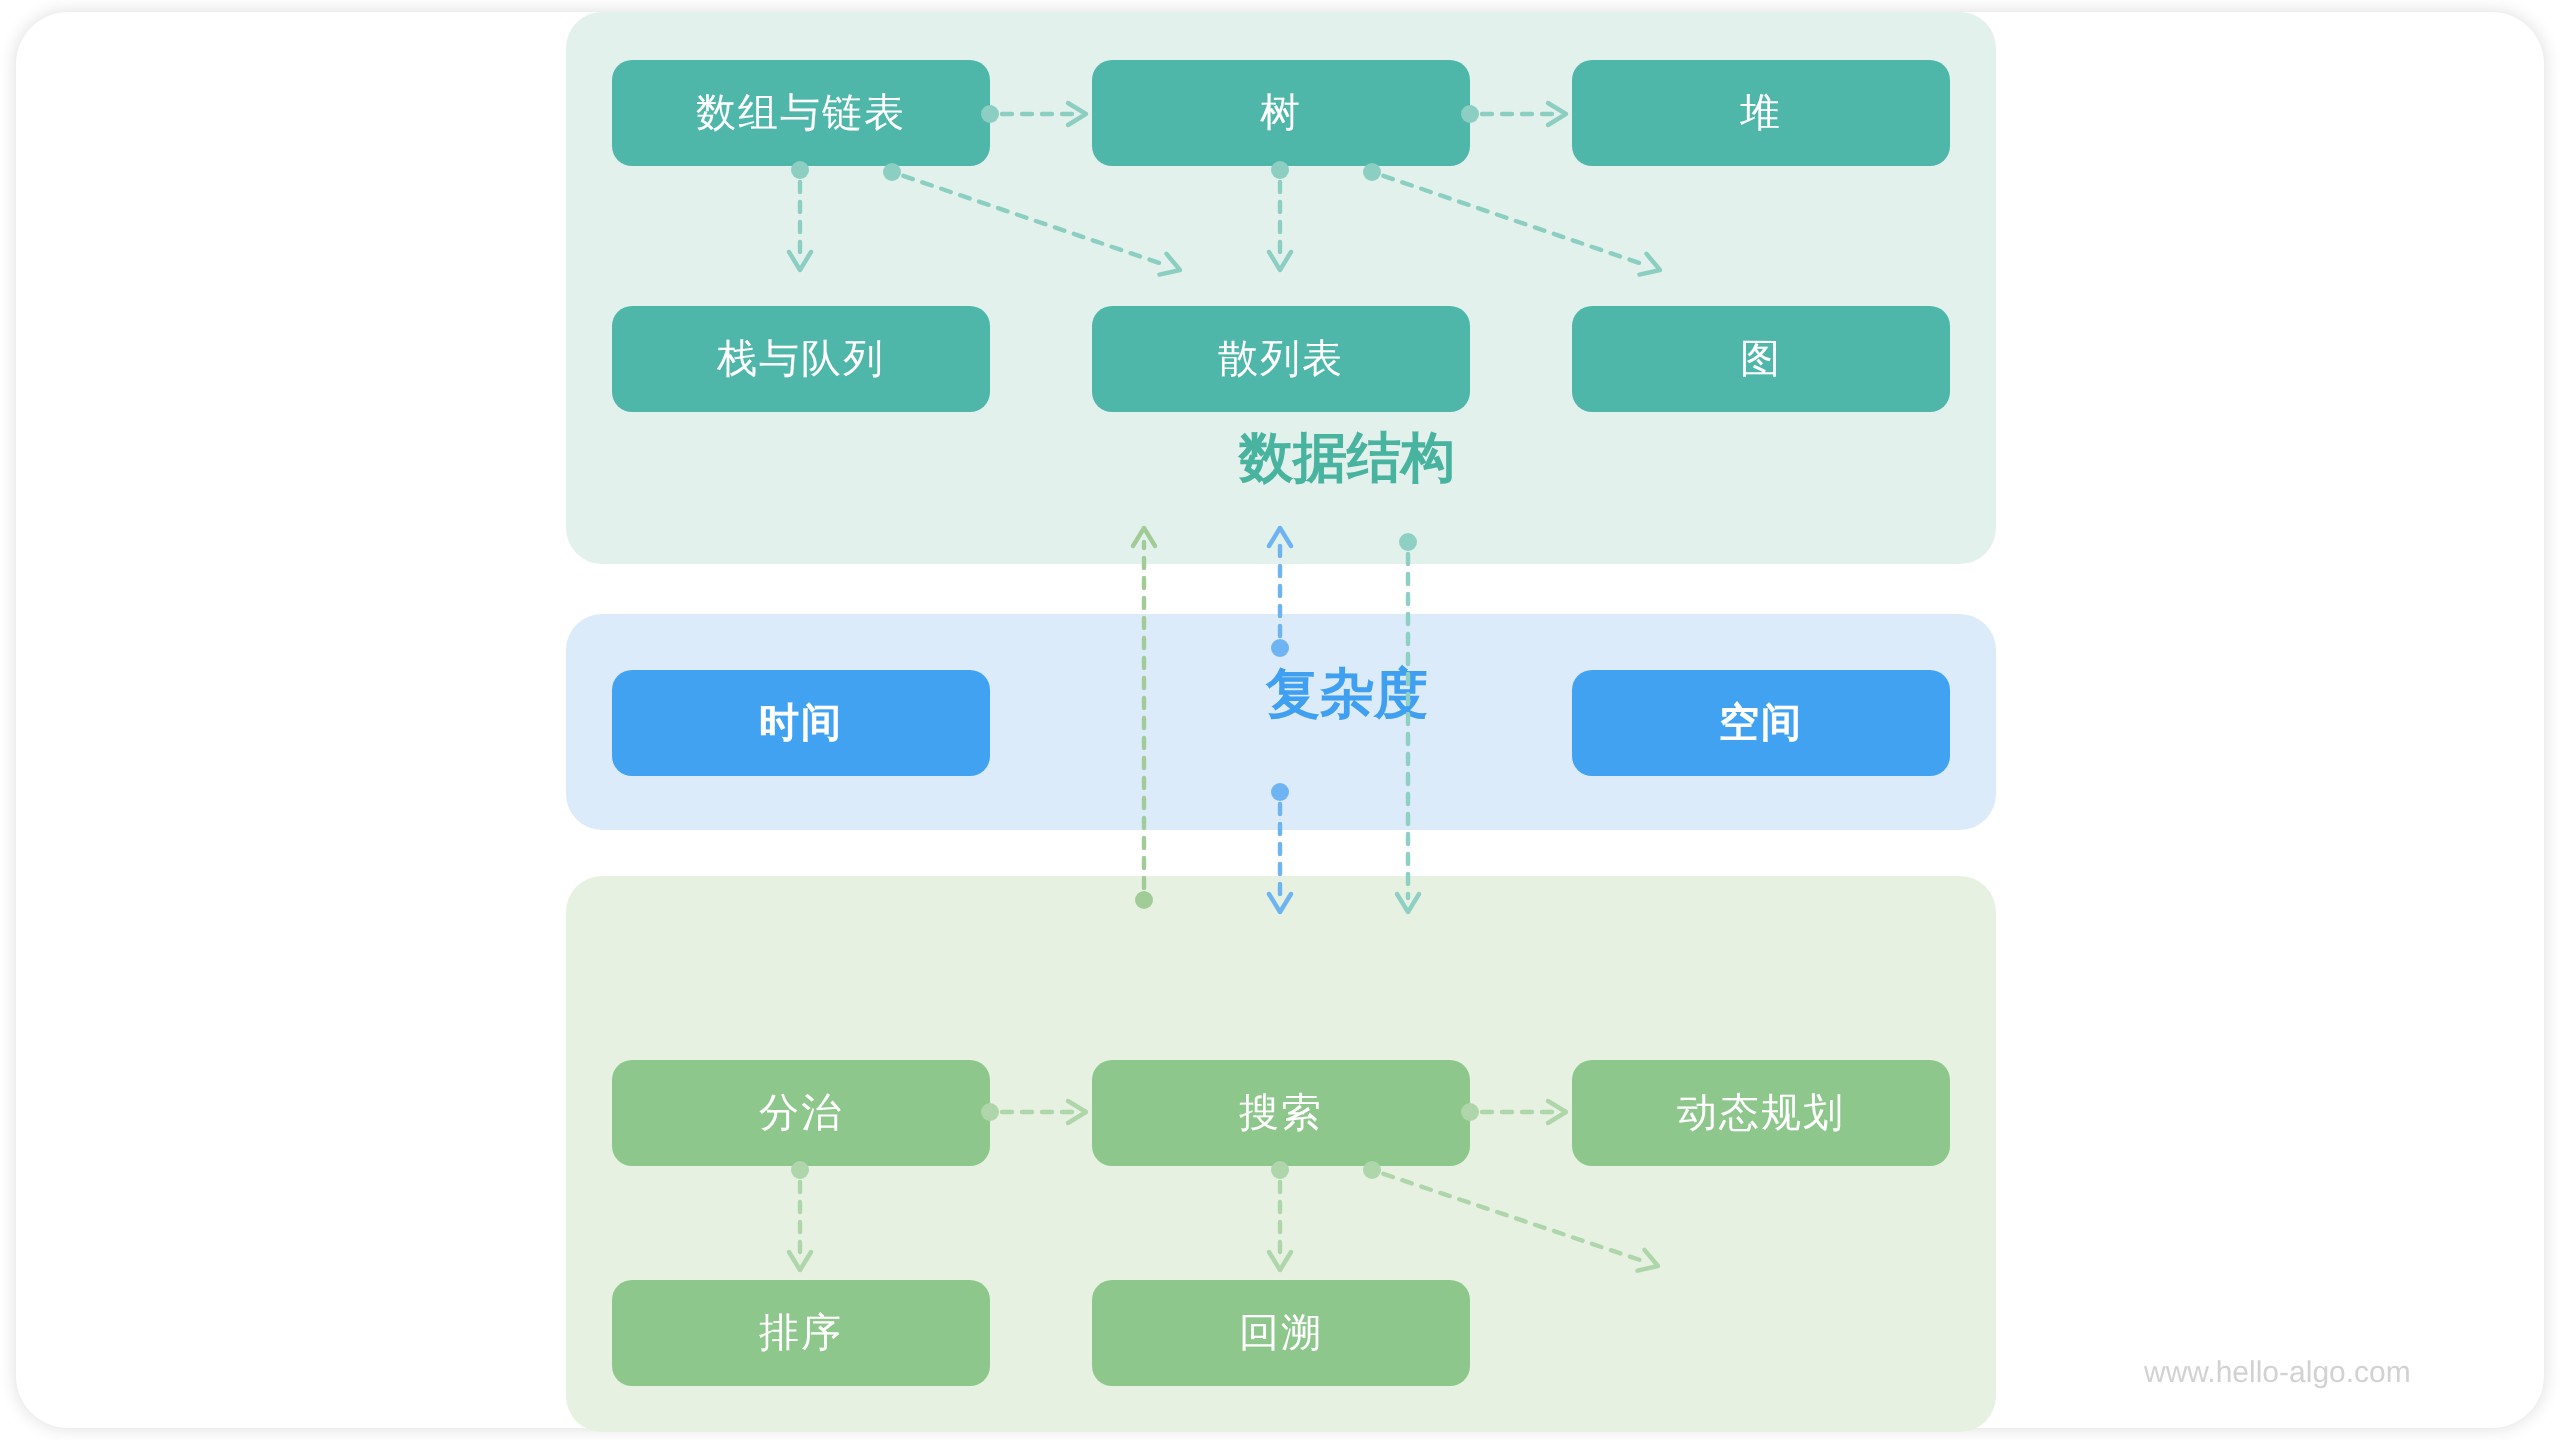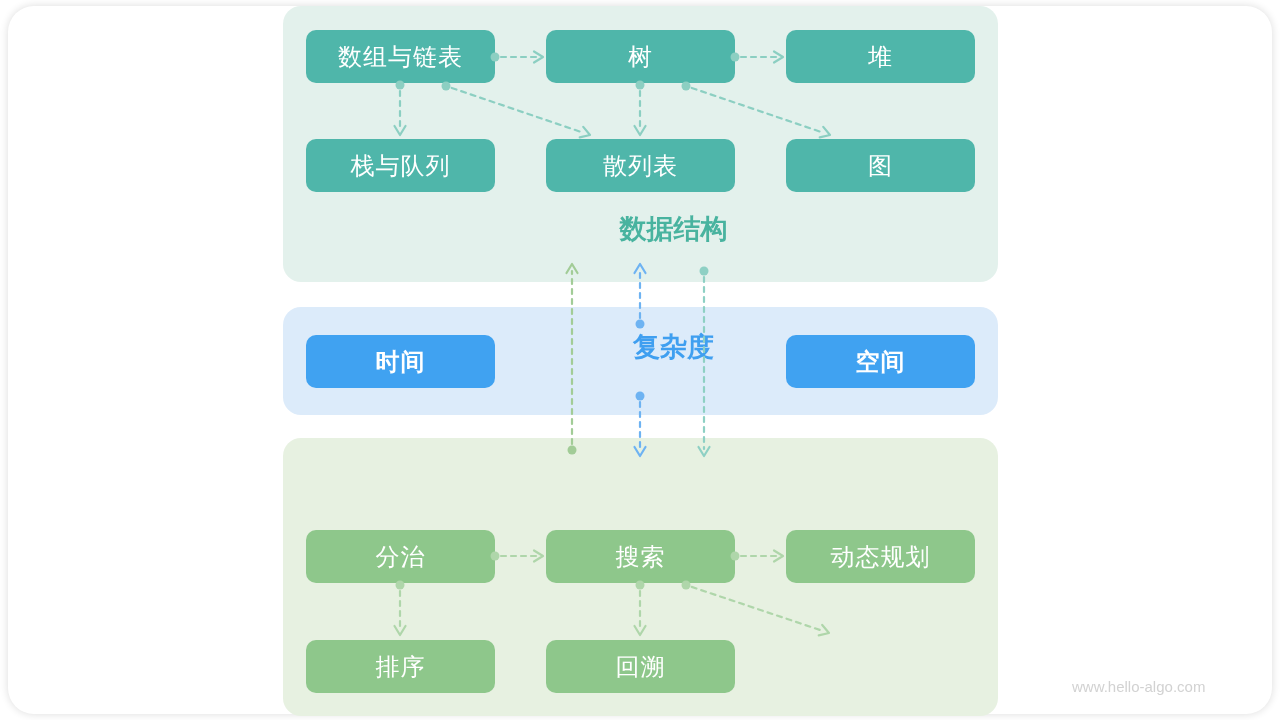--- a/index.html
+++ b/index.html
@@ -19,24 +19,24 @@
   .section-title{
     position:absolute;left:283px;width:781px;text-align:center;
     font-weight:700;font-size:27px;line-height:30px;z-index:3;
   }
   .title-ds{top:214px;color:var(--teal-title,#48b39f);}
   .title-cx{top:332px;color:var(--blue-title,#3f9ff0);}
   .title-al{top:476px;color:var(--green-title,#8ac487);}
   .node{
     position:absolute;width:189px;height:53px;border-radius:10px;z-index:2;
     display:flex;align-items:center;justify-content:center;
-    color:#fff;font-size:24px;letter-spacing:1px;
+    color:#fff;font-size:20px;letter-spacing:1px;
   }
   .col1{left:306px}.col2{left:546px}.col3{left:786px}
-  .row-ds1{top:30px}.row-ds2{top:139px}.row-cx{top:335px}.row-al1{top:530px}.row-al2{top:640px}
+  .row-ds1{top:30px}.row-ds2{top:153px}.row-cx{top:335px}.row-al1{top:530px}.row-al2{top:640px}
   .node-teal{background:var(--teal-node,#4fb6aa);}
   .node-blue{background:var(--blue-node,#40a2f1);font-weight:bold;}
   .node-green{background:var(--green-node,#8ec78b);}
   #connections-layer{
     position:absolute;left:0;top:0;width:1280px;height:720px;
     z-index:5;pointer-events:none;
   }
   .watermark{
     position:absolute;left:1072px;top:678px;z-index:3;
     font-family:Liberation Sans, sans-serif;

